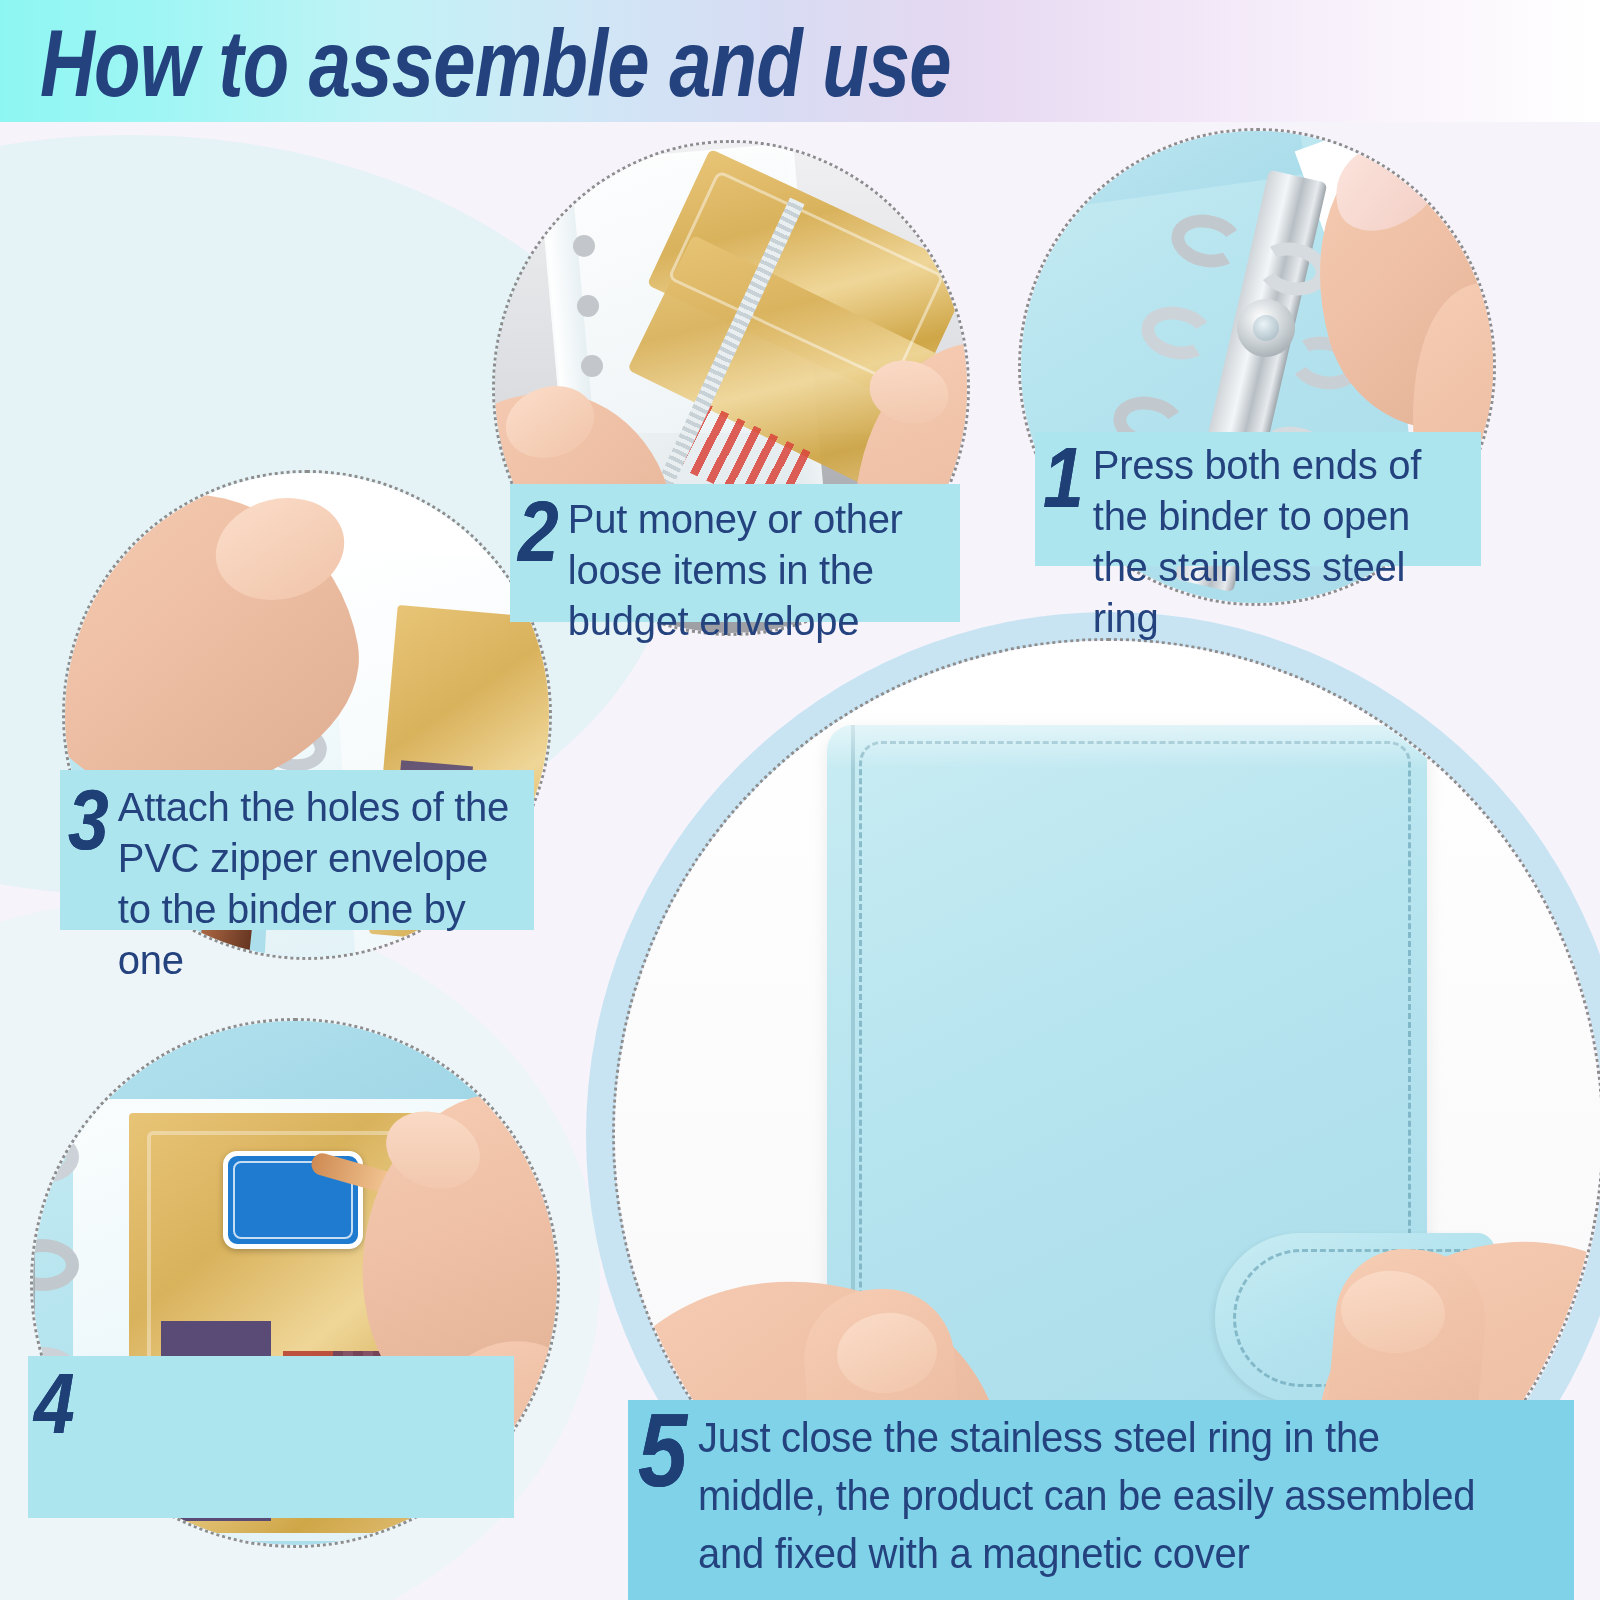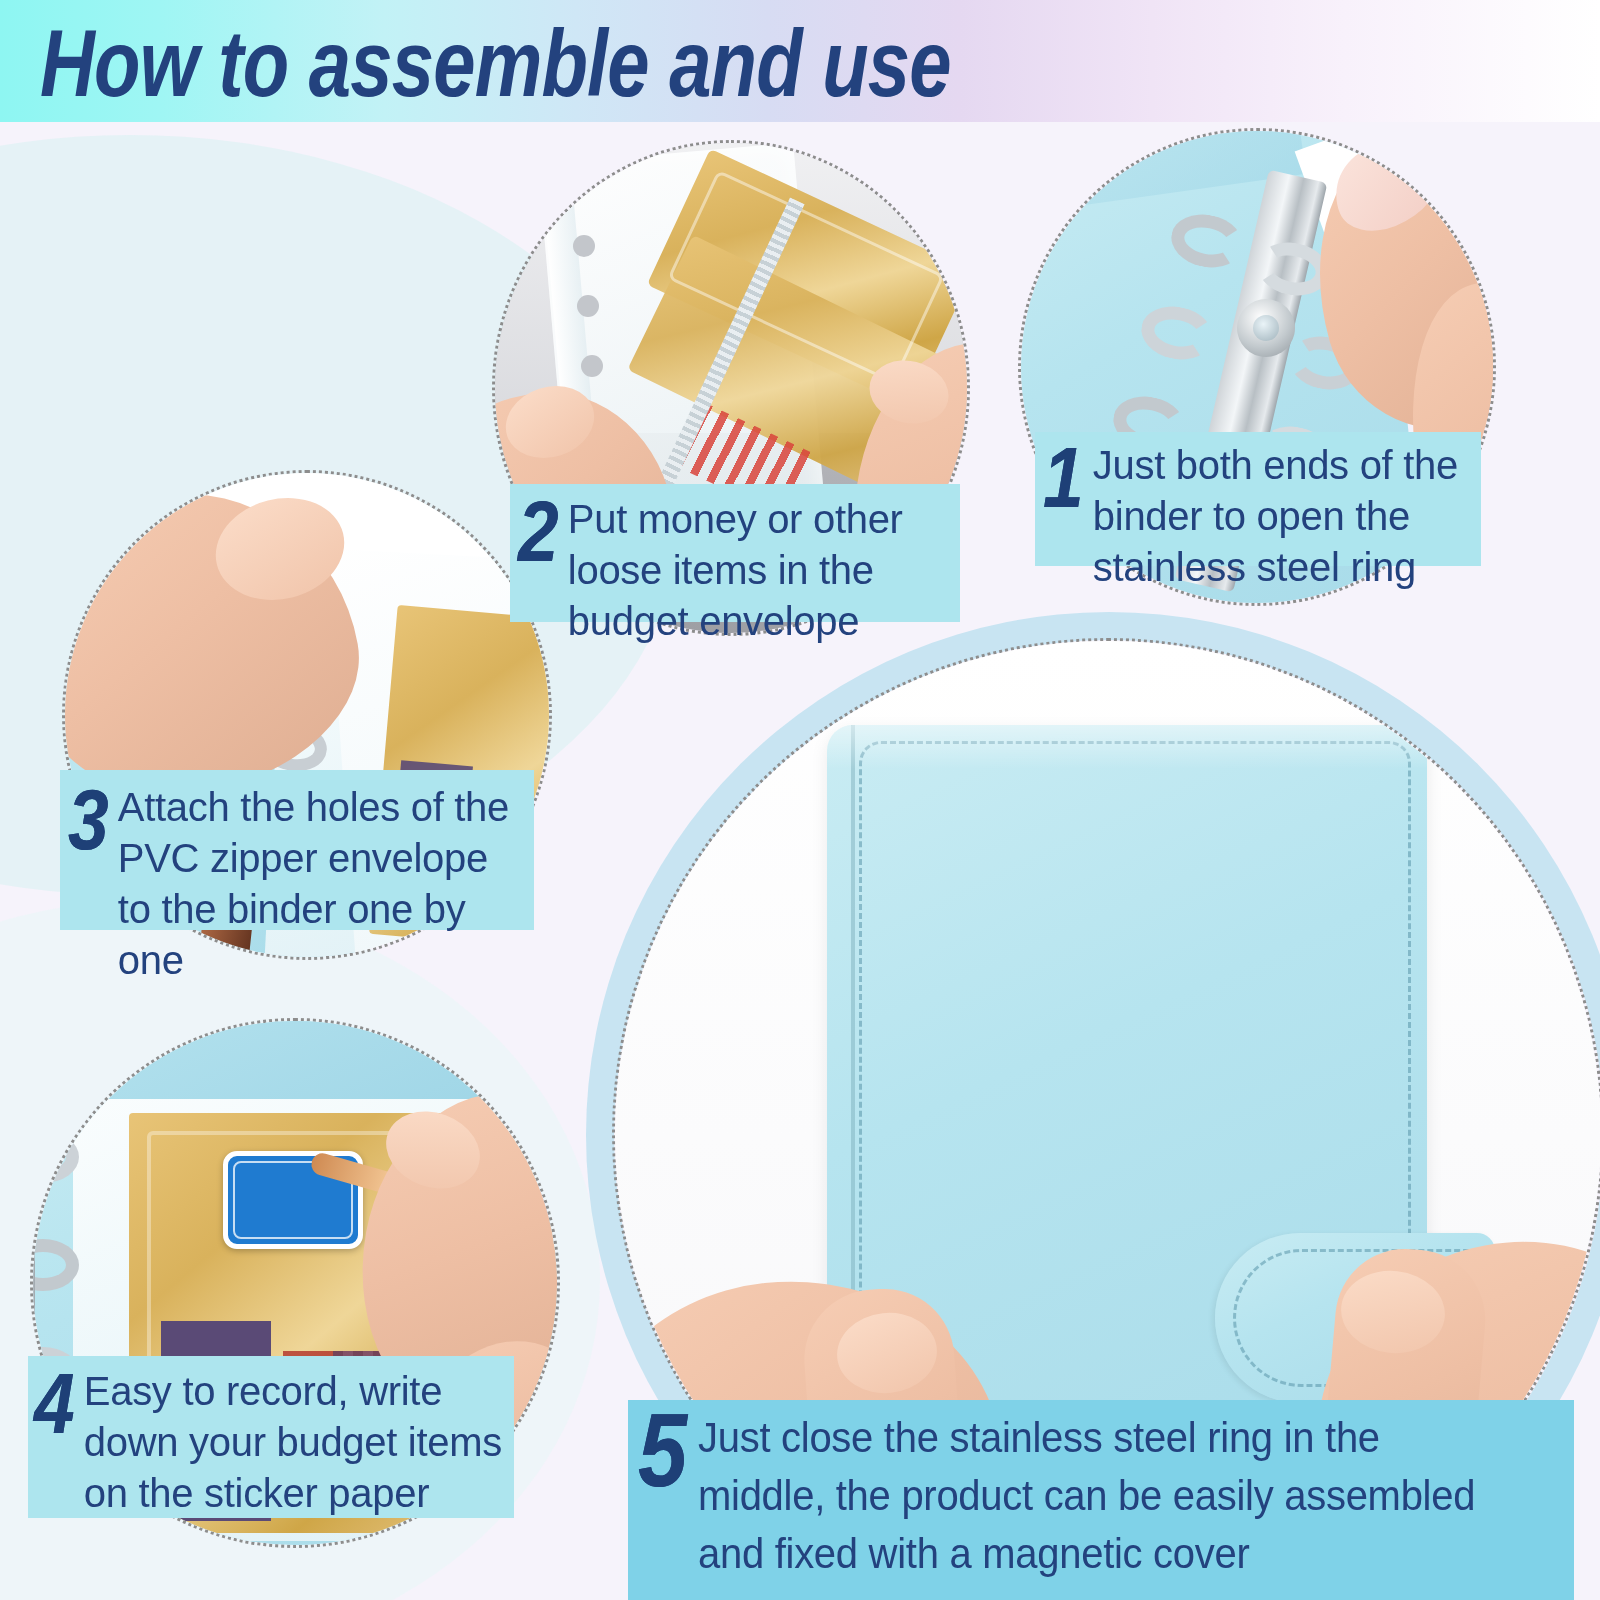--- a/index.html
+++ b/index.html
@@ -147,21 +147,21 @@
       <div class="surf" style="left:232px;top:184px;width:26px;height:26px;border-radius:50%;background:radial-gradient(circle at 40% 35%,#eaf4f8,#9fb2bb);"></div>
 
       <div class="surf skin" style="left:296px;top:0px;width:230px;height:300px;border-radius:55% 45% 50% 50%/60% 55% 45% 40%;transform:rotate(-16deg);"></div>
       <div class="surf" style="left:312px;top:14px;width:104px;height:82px;border-radius:48% 52% 55% 45%/60% 58% 42% 40%;background:linear-gradient(150deg,#fbe4dc,#f3cfc6);transform:rotate(-22deg);"></div>
       <div class="surf skin" style="left:396px;top:150px;width:180px;height:360px;border-radius:50%;transform:rotate(-10deg);"></div>
     </div>
   </div>
 
   <div class="caption" style="left:1035px; top:432px; width:446px; height:134px; padding:8px 12px 0 8px;">
     <span class="num">1</span>
-    <span class="txt">Just both ends of the binder to open the stainless steel ring</span>
+    <span class="txt">Press both ends of the binder to open the stainless steel ring</span>
   </div>
 
   <div class="photo-circle" style="left:492px; top:140px; width:478px; height:496px;">
     <div class="photo-inner">
       <div class="surf greybg" style="left:0;top:0;width:478px;height:496px;"></div>
       <div class="surf" style="left:-20px;top:-10px;width:520px;height:300px;background:linear-gradient(180deg,#f1f1f3,#d9dade);"></div>
 
       <div class="surf pvc" style="left:60px;top:10px;width:256px;height:400px;transform:rotate(-5deg);border-radius:4px;box-shadow:inset 0 0 30px rgba(255,255,255,.8);"></div>
       <div class="surf" style="left:62px;top:12px;width:30px;height:396px;background:linear-gradient(90deg,rgba(255,255,255,.95),rgba(220,233,238,.6));transform:rotate(-5deg);"></div>
 
@@ -243,21 +243,20 @@
       <div class="surf" style="left:404px;top:154px;width:130px;height:30px;border-radius:15px;background:linear-gradient(90deg,#d9b8e8,#b9d7f0,#f0cfe6);transform:rotate(16deg);"></div>
 
       <div class="surf skin" style="left:330px;top:70px;width:250px;height:340px;border-radius:52% 48% 45% 55%/48% 55% 45% 52%;transform:rotate(10deg);"></div>
       <div class="surf skin-lt" style="left:352px;top:92px;width:96px;height:74px;border-radius:50%;transform:rotate(20deg);"></div>
       <div class="surf skin" style="left:386px;top:320px;width:190px;height:220px;border-radius:50%;transform:rotate(6deg);"></div>
     </div>
   </div>
 
   <div class="caption" style="left:28px; top:1356px; width:486px; height:162px; padding:10px 10px 0 6px;">
     <span class="num">4</span>
-    <span class="txt">Easy to record, write down your budget items on the sticker paper</span>
   </div>
 
   <div class="photo-circle" style="left:612px; top:638px; width:992px; height:992px;">
     <div class="photo-inner">
       <div class="surf whitebg" style="left:0;top:0;width:992px;height:992px;background:linear-gradient(180deg,#ffffff,#f7f7f9);"></div>
 
       <div class="surf leather" style="left:212px;top:84px;width:600px;height:800px;border-radius:26px;box-shadow:0 6px 18px rgba(0,0,0,.08);"></div>
 
       <div class="surf" style="left:236px;top:84px;width:4px;height:800px;background:rgba(120,170,185,.45);"></div>
 

